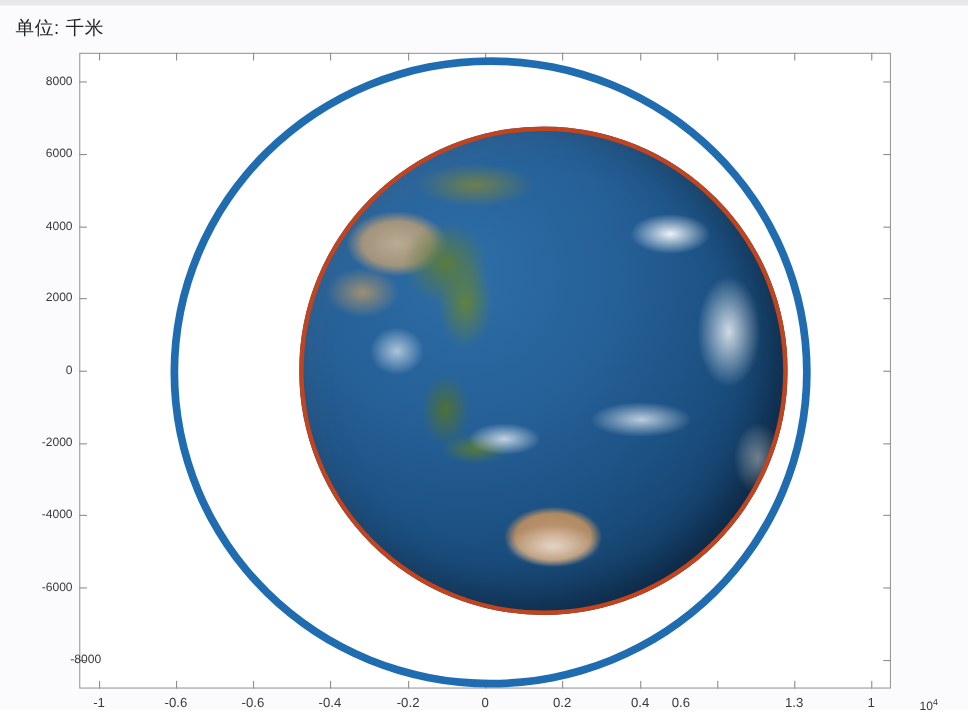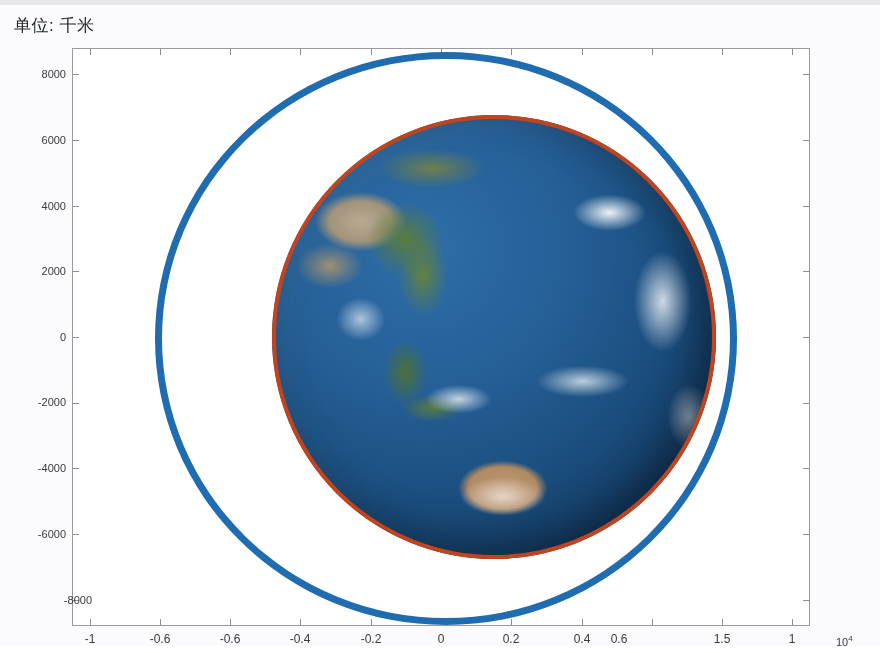--- a/index.html
+++ b/index.html
@@ -235,21 +235,21 @@
   <div id="xlabels">
       <div class="xlabel" style="left: 90px;">-1</div>
       <div class="xlabel" style="left: 160px;">-0.6</div>
       <div class="xlabel" style="left: 230px;">-0.6</div>
       <div class="xlabel" style="left: 300px;">-0.4</div>
       <div class="xlabel" style="left: 371px;">-0.2</div>
       <div class="xlabel" style="left: 441px;">0</div>
       <div class="xlabel" style="left: 511px;">0.2</div>
       <div class="xlabel" style="left: 582px;">0.4</div>
       <div class="xlabel" style="left: 619px;">0.6</div>
-      <div class="xlabel" style="left: 722px;">1.5</div>
+      <div class="xlabel" style="left: 722px;">1.3</div>
       <div class="xlabel" style="left: 792px;">1</div>
     </div>
 
   <div class="exp-label">
     <span>10</span><sup>4</sup>
   </div>
 
   <div class="orbit"></div>
 
   <div class="earth-wrap">

